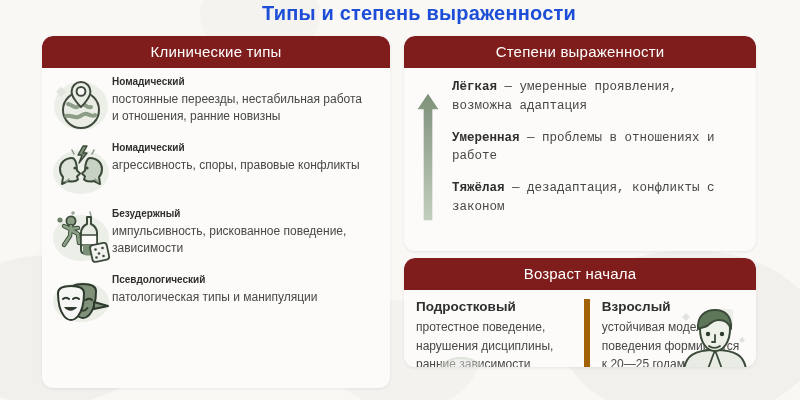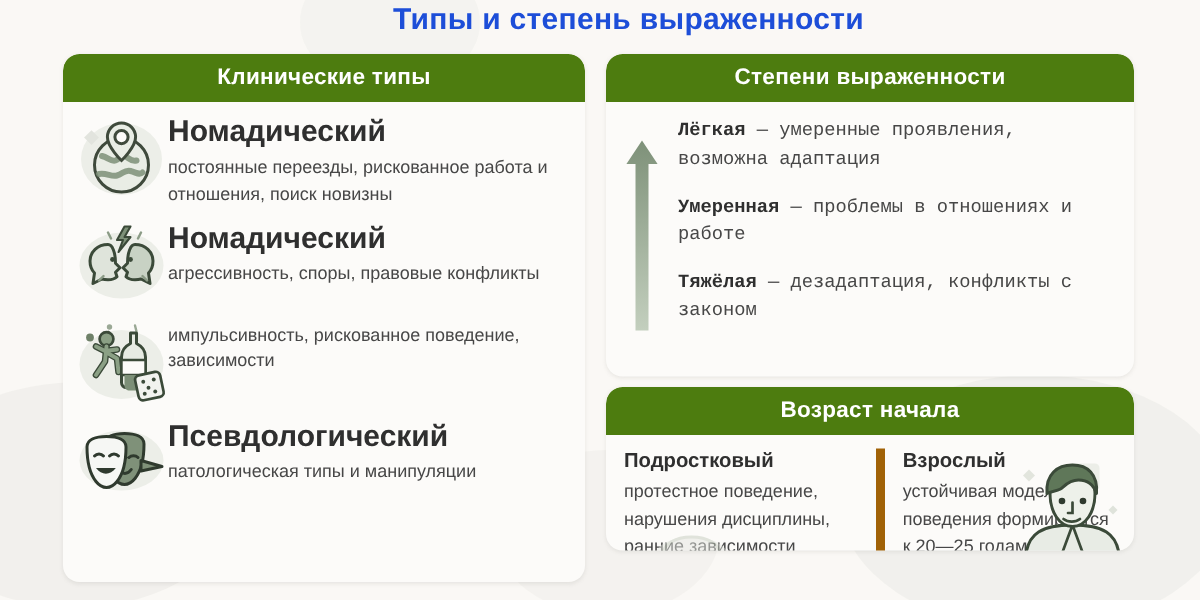--- a/index.html
+++ b/index.html
@@ -19,32 +19,32 @@
     position:absolute;left:0;top:2px;width:800px;text-align:center;
     font-size:20px;font-weight:700;color:#1d4ed8;letter-spacing:.2px;margin-left:19px;
   }
 
   .card{
     position:absolute;background:#fcfbf9;border-radius:11px;
     box-shadow:0 1px 3px rgba(120,120,110,.14);
     overflow:hidden;
   }
   .card-header{
-    background:#4d7c0f;color:#ffffff;
-    font-size:15px;font-weight:700;text-align:center;
+    background:#7f1d1d;color:#ffffff;
+    font-size:15px;font-weight:400;text-align:center;
     padding:7px 0 8px 0;border-radius:11px 11px 0 0;
     letter-spacing:.2px;
   }
 
   
   #card-clinical{left:42px;top:36px;width:348px;height:352px;}
   .type-row{display:flex;align-items:flex-start;padding:4px 10px 0 8px;}
   .type-icon{width:62px;height:62px;flex:0 0 62px;position:relative;}
   .type-text{padding-top:4px;}
-  .type-title{font-size:20px;font-weight:700;color:#2f2f2f;line-height:1.25;}
+  .type-title{font-size:10px;font-weight:700;color:#2f2f2f;line-height:1.25;}
   .type-desc{font-size:12px;color:#474747;line-height:1.48;margin-top:2px;max-width:258px;}
 
   
   #card-severity{left:404px;top:36px;width:352px;height:215px;}
   .sev-body{display:flex;padding:10px 0 0 0;height:170px;font-family:Liberation Mono, monospace;}
   .sev-arrow{width:48px;flex:0 0 48px;display:flex;justify-content:center;padding-top:4px;}
   .sev-list{padding-right:10px;}
   .sev-item{margin-bottom:13px;font-size:12.5px;line-height:1.5;color:#474747;max-width:268px;}
   .sev-item b{font-weight:700;color:#2f2f2f;}
 
@@ -79,21 +79,21 @@
         <ellipse cx="31" cy="34" rx="27" ry="24" fill="#eceee8"></ellipse>
         <rect x="8" y="16" width="7" height="7" transform="rotate(45 11 19)" fill="#e2e4de"></rect>
         <circle cx="31" cy="38" r="18" fill="#e9ede5" stroke="#3f4a3c" stroke-width="2"></circle>
         <path d="M18 32c4 1 6 4 9 3s3-4 6-3 4 4 8 3M16 44c5-1 8 2 12 1s5-4 9-3 6 3 8 1" stroke="#7d8f78" stroke-width="4" fill="none" stroke-linecap="round" opacity=".85"></path>
         <path d="M31 10c-5.2 0-9.4 4.2-9.4 9.4 0 6.8 9.4 15.6 9.4 15.6s9.4-8.8 9.4-15.6C40.4 14.2 36.2 10 31 10z" fill="#e9ede5" stroke="#3f4a3c" stroke-width="2"></path>
         <circle cx="31" cy="19.4" r="4.4" fill="#fcfbf9" stroke="#3f4a3c" stroke-width="2"></circle>
       </svg>
     </div>
     <div class="type-text">
       <div class="type-title">Номадический</div>
-      <div class="type-desc">постоянные переезды, рискованное работа и отношения, поиск новизны</div>
+      <div class="type-desc">постоянные переезды, нестабильная работа и отношения, ранние новизны</div>
     </div>
   </div>
 
   <div class="type-row">
     <div class="type-icon">
       <svg viewBox="0 0 62 62" width="62" height="62">
         <ellipse cx="31" cy="34" rx="28" ry="22" fill="#eceee8"></ellipse>
         <path d="M22 20c-7 0-12 5-12 11 0 4 2 7 3 8l-1 7 6-3c1 .3 2.5.5 4 .5 3 0 5-1 6-2l-1-3 3-3-3-3c0-7-2-12.5-5-12.5z" fill="#dfe4db" stroke="#3b4a39" stroke-width="2" stroke-linejoin="round"></path>
         <circle cx="25" cy="30" r="1.6" fill="#3b4a39"></circle>
         <path d="M40 20c7 0 12 5 12 11 0 4-2 7-3 8l1 7-6-3c-1 .3-2.5.5-4 .5-3 0-5-1-6-2l1-3-3-3 3-3c0-7 2-12.5 5-12.5z" fill="#c8d2c4" stroke="#3b4a39" stroke-width="2" stroke-linejoin="round"></path>
@@ -124,20 +124,21 @@
         <path d="M33 41h13v7c0 2-1.4 3.4-3.4 3.4h-6.2c-2 0-3.4-1.4-3.4-3.4z" fill="#7c8f77"></path>
         <rect x="41" y="40" width="17" height="17" rx="3" transform="rotate(-12 49 48)" fill="#f2f3ef" stroke="#3b4a39" stroke-width="1.8"></rect>
         <circle cx="45.5" cy="45.5" r="1.3" fill="#3b4a39"></circle>
         <circle cx="52.5" cy="44" r="1.3" fill="#3b4a39"></circle>
         <circle cx="49" cy="49.5" r="1.3" fill="#3b4a39"></circle>
         <circle cx="46.5" cy="53.5" r="1.3" fill="#3b4a39"></circle>
         <circle cx="53.5" cy="52" r="1.3" fill="#3b4a39"></circle>
       </svg>
     </div>
     <div class="type-text">
+      <div class="type-title">Безудержный</div>
       <div class="type-desc">импульсивность, рискованное поведение, зависимости</div>
     </div>
   </div>
 
   <div class="type-row">
     <div class="type-icon">
       <svg viewBox="0 0 62 62" width="62" height="62">
         <ellipse cx="31" cy="32" rx="28" ry="20" fill="#eceee8"></ellipse>
         <path d="M33 14c7 0 13 2 13 7 0 9-2 18-6 23-2.4 3-4.6 4-7 4s-4.6-1-7-4c-4-5-6-14-6-23 0-5 6-7 13-7z" fill="#7f9179" stroke="#2f3a2e" stroke-width="2"></path>
         <path d="M28 30c1.6-1.6 4.4-1.6 6 0M36 30c1.6-1.6 4.4-1.6 6 0" stroke="#2f3a2e" stroke-width="2" fill="none" stroke-linecap="round"></path>

